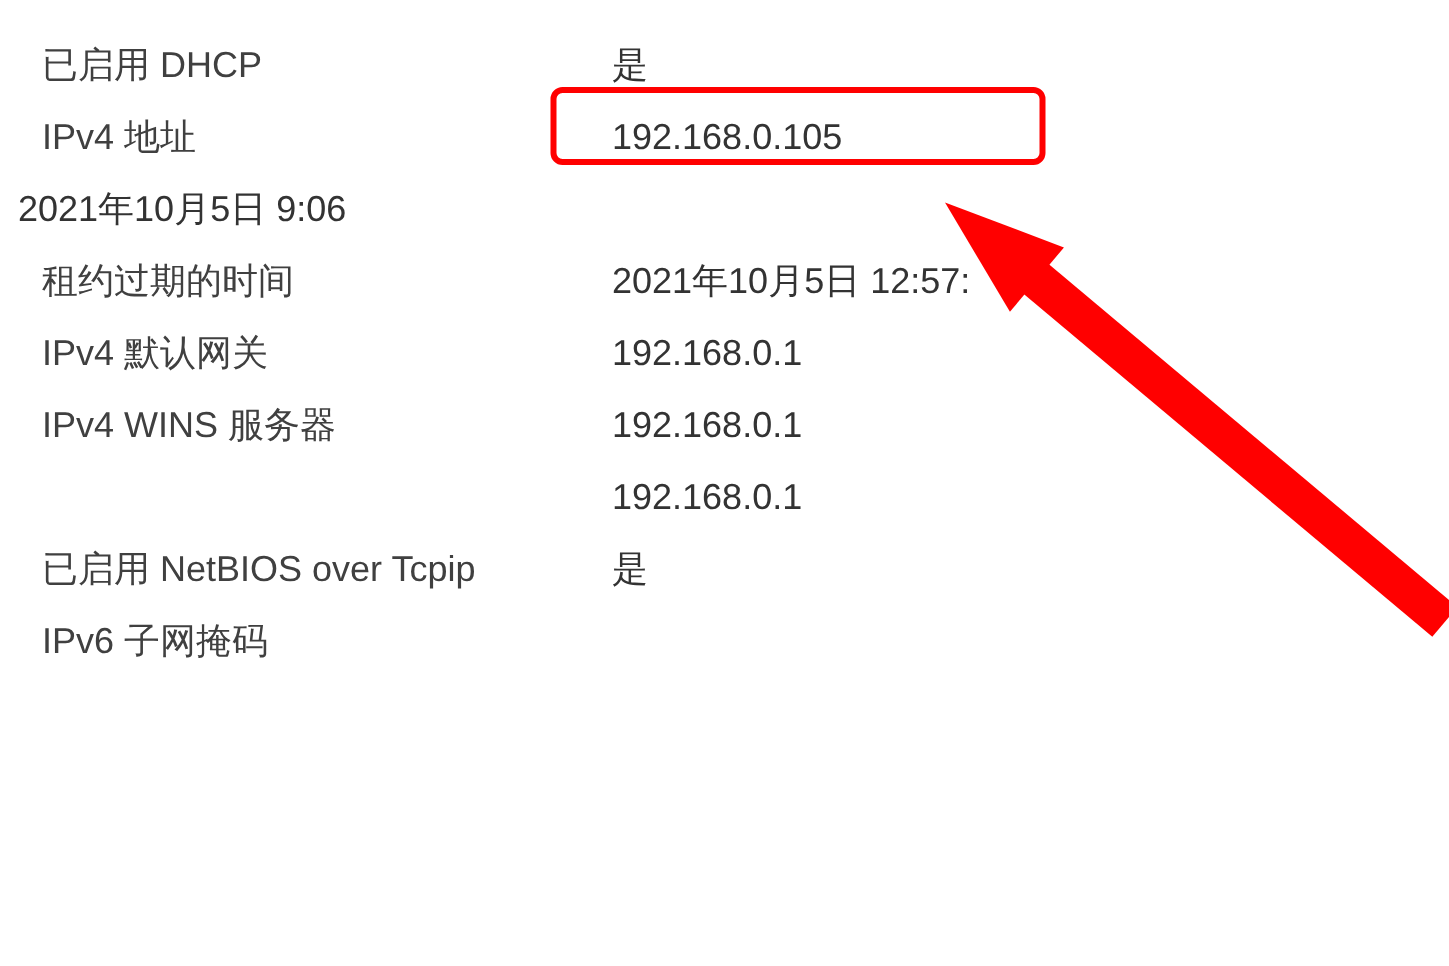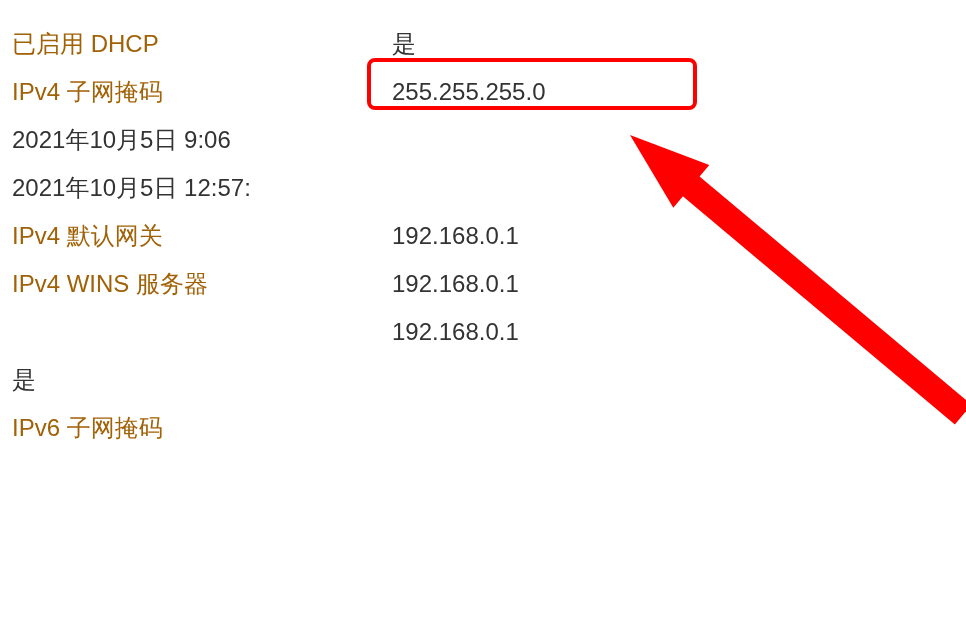--- a/index.html
+++ b/index.html
@@ -20,22 +20,23 @@
       padding-left: 12px;
     }
     .row {
       display: flex;
       align-items: center;
       height: 48px;
       line-height: 48px;
     }
     .label {
       width: 380px;
-      color: #a16207;
+      color: #404040;
       white-space: nowrap;
+      margin-left: 16px;
     }
     .value {
       color: #333;
       white-space: nowrap;
     }
     .highlight-box {
       position: absolute;
       border: 4px solid #ff0000;
       border-radius: 8px;
       pointer-events: none;
@@ -65,42 +66,44 @@
   </style>
 </head>
 <body>
 
 <div id="rows-container">
     <div class="row">
       <div class="label">已启用 DHCP</div>
       <div class="value">是</div>
     </div>
     <div class="row">
-      <div class="label">IPv4 子网掩码</div>
-      <div class="value">255.255.255.0</div>
+      <div class="label">IPv4 地址</div>
+      <div class="value">192.168.0.105</div>
     </div>
     <div class="row">
       <div class="value">2021年10月5日 9:06</div>
     </div>
     <div class="row">
+      <div class="label">租约过期的时间</div>
       <div class="value">2021年10月5日 12:57:</div>
     </div>
     <div class="row">
       <div class="label">IPv4 默认网关</div>
       <div class="value">192.168.0.1</div>
     </div>
     <div class="row">
       <div class="label">IPv4 WINS 服务器</div>
       <div class="value">192.168.0.1</div>
     </div>
     <div class="row">
       <div class="label"></div>
       <div class="value">192.168.0.1</div>
     </div>
     <div class="row">
+      <div class="label">已启用 NetBIOS over Tcpip</div>
       <div class="value">是</div>
     </div>
     <div class="row">
       <div class="label">IPv6 子网掩码</div>
       <div class="value"></div>
     </div>
   </div>
 
 <div class="highlight-box"></div>
 

